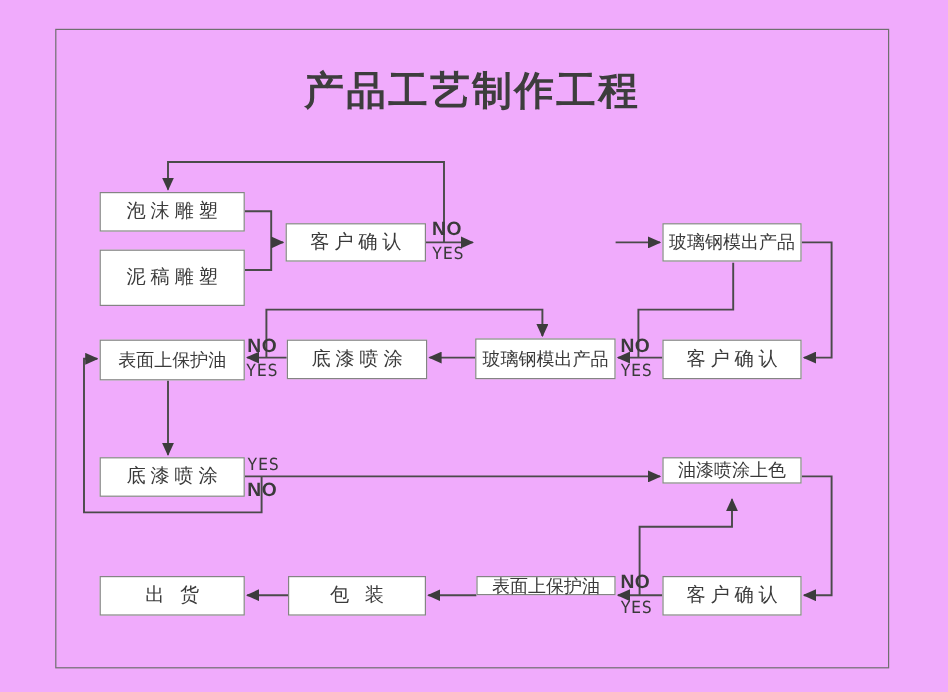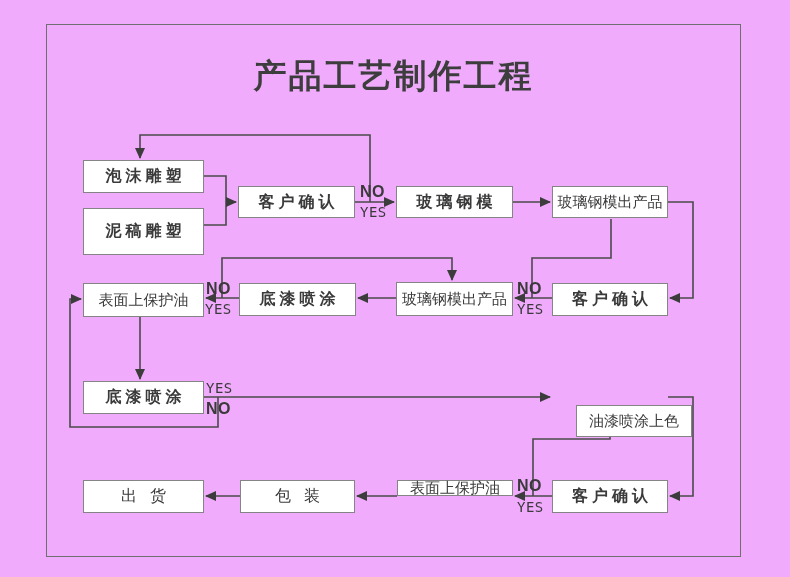--- a/index.html
+++ b/index.html
@@ -33,21 +33,21 @@
     border: 1.6px solid #848484;
     background: #ffffff;
     display: flex;
     align-items: center;
     justify-content: center;
     font-size: 16px;
     color: #3a3a3a;
     white-space: nowrap;
   }
   .node.sp-wide { letter-spacing: 13px; text-indent: 13px; }
-  .node.sp-mid  { letter-spacing: 4px;  text-indent: 4px; font-weight: bold; }
+  .node.sp-mid  { letter-spacing: 4px;  text-indent: 4px; }
   .node.sp-tight{ font-size: 15px; letter-spacing: 0px; }
   .lbl {
     position: absolute;
     color: #3a3a3a;
     line-height: 1;
   }
   .lbl-no {
     font-family: "Liberation Sans", sans-serif;
     font-weight: bold;
     font-size: 16px;
@@ -94,30 +94,29 @@
       <path d="M533,496 L533,439 L610,439 L610,416" marker-end="url(#arr)"></path>
       <path d="M552,496 L515,496" marker-end="url(#arr)"></path>
       <path d="M397,496 L357,496" marker-end="url(#arr)"></path>
       <path d="M240,496 L206,496" marker-end="url(#arr)"></path>
     </g>
   </svg>
 
   <div class="node sp-mid" style="left:83px; top:160px; width:121px; height:33px;">泡沫雕塑</div>
   <div class="node sp-mid" style="left:83px; top:208px; width:121px; height:47px;">泥稿雕塑</div>
   <div class="node sp-mid" style="left:238px; top:186px; width:117px; height:32px;">客户确认</div>
-  <div class="node sp-mid" style="left:396px; top:186px; width:117px; height:32px;">玻璃钢模</div>
   <div class="node sp-tight" style="left:552px; top:186px; width:116px; height:32px;">玻璃钢模出产品</div>
 
   <div class="node sp-tight" style="left:83px; top:283px; width:121px; height:34px;">表面上保护油</div>
   <div class="node sp-mid" style="left:239px; top:283px; width:117px; height:33px;">底漆喷涂</div>
   <div class="node sp-tight" style="left:396px; top:282px; width:117px; height:34px;">玻璃钢模出产品</div>
   <div class="node sp-mid" style="left:552px; top:283px; width:116px; height:33px;">客户确认</div>
 
   <div class="node sp-mid" style="left:83px; top:381px; width:121px; height:33px;">底漆喷涂</div>
-  <div class="node sp-tight" style="left:576px; top:381px; width:116px; height:32px;margin-top:24px;">油漆喷涂上色</div>
+  <div class="node sp-tight" style="left:552px; top:381px; width:116px; height:22px;">油漆喷涂上色</div>
 
   <div class="node sp-wide" style="left:83px; top:480px; width:121px; height:33px;">出货</div>
   <div class="node sp-wide" style="left:240px; top:480px; width:115px; height:33px;">包装</div>
   <div class="node sp-tight" style="left:397px; top:480px; width:116px; height:16px;">表面上保护油</div>
   <div class="node sp-mid" style="left:552px; top:480px; width:116px; height:33px;">客户确认</div>
 
   <span class="lbl lbl-no" style="left:360px; top:184px;">NO</span>
   <span class="lbl lbl-yes" style="left:360px; top:205px;">YES</span>
 
   <span class="lbl lbl-no" style="left:517px; top:281px;">NO</span>

